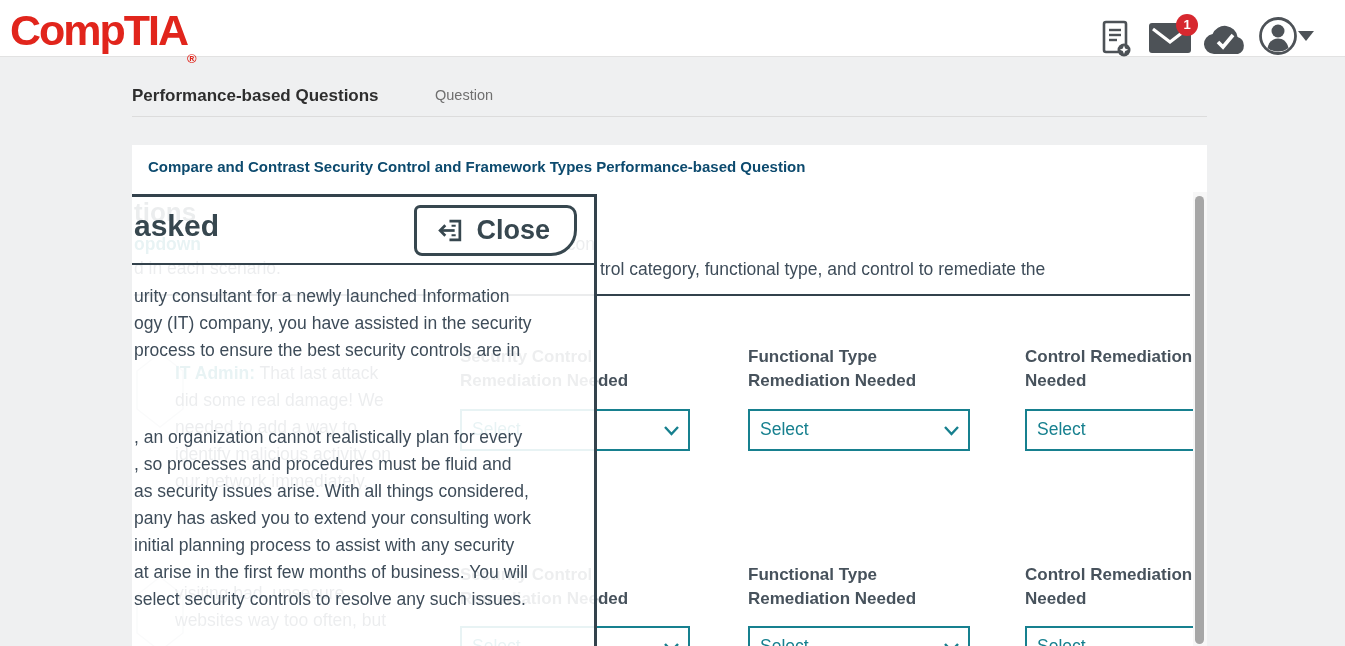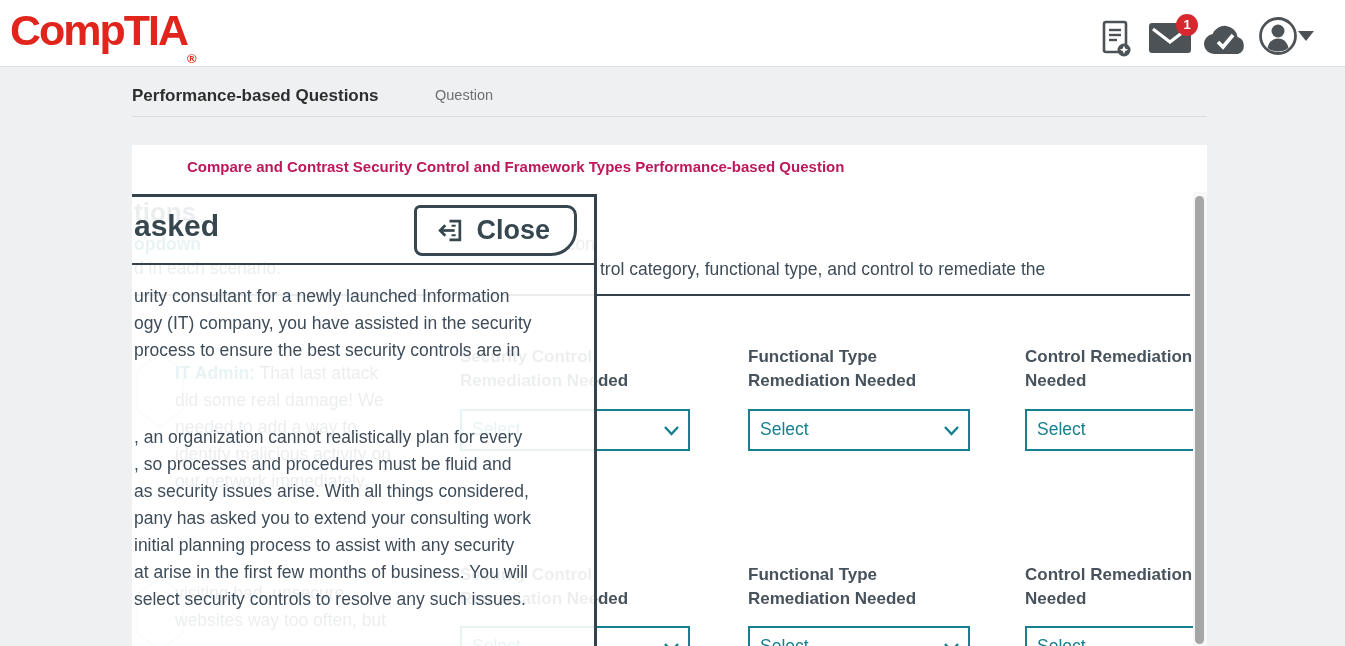--- a/index.html
+++ b/index.html
@@ -1,34 +1,34 @@
 <!DOCTYPE html>
 <html><head>
 <meta charset="utf-8">
 <style>
   * { margin:0; padding:0; box-sizing:border-box; }
   html,body { width:1345px; height:646px; overflow:hidden; }
   body { background:#eff0f1; font-family:"Liberation Sans", sans-serif; position:relative; color:#3e4c59; }
 
   
-  .header { position:absolute; left:0; top:0; width:1345px; height:67px; background:#fff; border-bottom:1px solid #e2e2e2; }
+  .header { position:absolute; left:0; top:0; width:1345px; height:57px; background:#fff; border-bottom:1px solid #e2e2e2; }
   .logo { position:absolute; left:10px; top:6px; font-size:43px; font-weight:800; letter-spacing:-2px; color:#e1251c; cursor:pointer; }
   .logo sup { font-size:13px; font-weight:700; vertical-align:-18px; letter-spacing:0; }
   .hicon { position:absolute; top:20px; cursor:pointer; }
   .badge { position:absolute; left:27px; top:-9px; width:22px; height:22px; border-radius:50%; background:#d7282f; color:#fff; font-size:13px; font-weight:700; text-align:center; line-height:22px; }
   .caret { position:absolute; left:1298px; top:31px; width:0; height:0; border-left:8px solid transparent; border-right:8px solid transparent; border-top:10px solid #4d5257; cursor:pointer; }
 
   
   .crumb-title { position:absolute; left:132px; top:86px; font-size:17px; font-weight:700; color:#2e2e2e; }
   .dashboard   { position:absolute; left:435px; top:87px; font-size:14.5px; color:#6f6f6f; cursor:pointer; }
   .crumb-hr    { position:absolute; left:132px; top:116px; width:1075px; height:1px; background:#dcdcdc; }
 
   
   .card { position:absolute; left:132px; top:145px; width:1075px; height:501px; background:#fff; }
-  .card-title { position:absolute; left:16px; top:13px; font-size:15px; font-weight:700; color:#be185d;margin-left:39px; }
+  .card-title { position:absolute; left:16px; top:13px; font-size:15px; font-weight:700; color:#0c4a6e; }
 
   
   .panel { position:absolute; left:0; top:47px; width:1061px; height:454px; overflow:hidden; background:#fff; }
 
   
   .frag { position:absolute; white-space:nowrap; font-size:17.5px; color:#3e4c59; }
   .frag-h { font-size:26px; font-weight:700; color:#37474f; }
   .teal-t { color:#17808f; font-weight:700; }
   .divider { position:absolute; left:2px; width:1056px; height:2px; background:#33424c; }
   .hex { position:absolute; }

